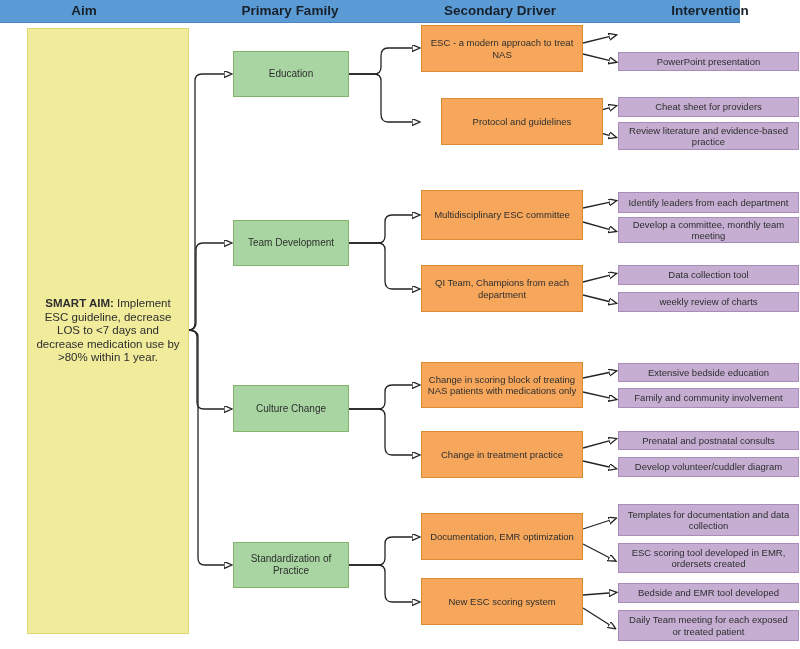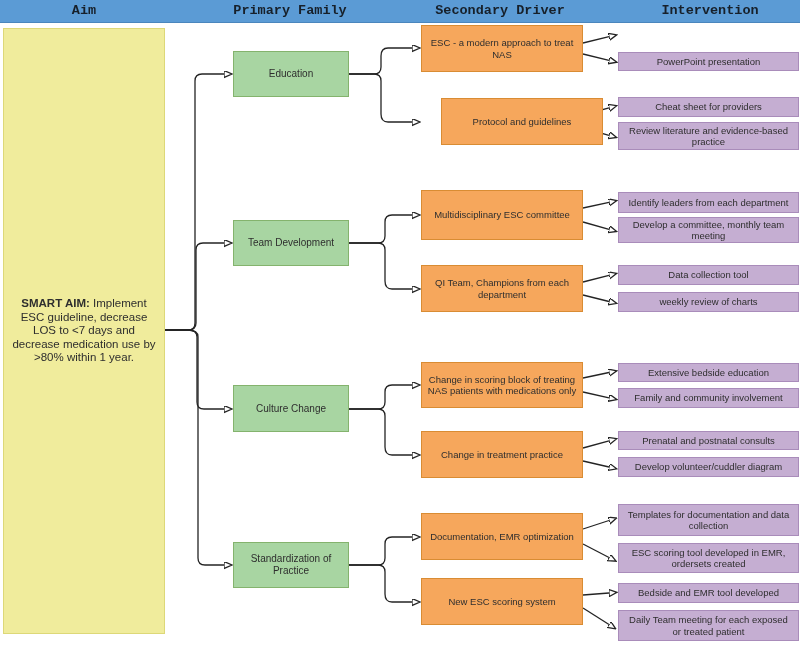--- a/index.html
+++ b/index.html
@@ -2,38 +2,38 @@
 <html><head>
 <meta charset="utf-8">
 <style>
   html,body{margin:0;padding:0;background:#ffffff;}
   #stage{
     position:relative;width:800px;height:649px;background:#ffffff;
     font-family:"Liberation Sans", sans-serif;overflow:hidden;
   }
   
   .hdr{
-    position:absolute;left:0;top:0;width:800px;height:22px;
-    background:#5b9bd5;border-bottom:1px solid #4a86bd;font-family:Liberation Mono, monospace;
+    position:absolute;left:0;top:0;width:740px;height:22px;
+    background:#5b9bd5;border-bottom:1px solid #4a86bd;
   }
   .hdr-label{
     position:absolute;top:0;height:22px;line-height:22px;transform:translateX(-50%);
     font-size:13.5px;font-weight:bold;color:#17202a;white-space:nowrap;
   }
   
   #wires{position:absolute;left:0;top:0;width:800px;height:649px;}
   #wires path{fill:none;stroke:#242424;stroke-width:1.3;}
   
   .node{
     position:absolute;display:flex;align-items:center;justify-content:center;
     text-align:center;color:#2e2e2e;line-height:1.18;box-sizing:border-box;
   }
   .aim-box{
     background:#f0ec9c;border:1px solid #ddd878;
-    font-size:11.5px;padding:8px 6px;
+    font-size:11.5px;padding:8px 6px;margin-left:24px;
   }
   .green{
     background:#a8d5a2;border:1px solid #84b36d;
     font-size:10px;padding:0 6px;
   }
   .orange{
     background:#f6a75c;border:1px solid #d98c33;
     font-size:9.5px;padding:0 4px;
   }
   .purple{

